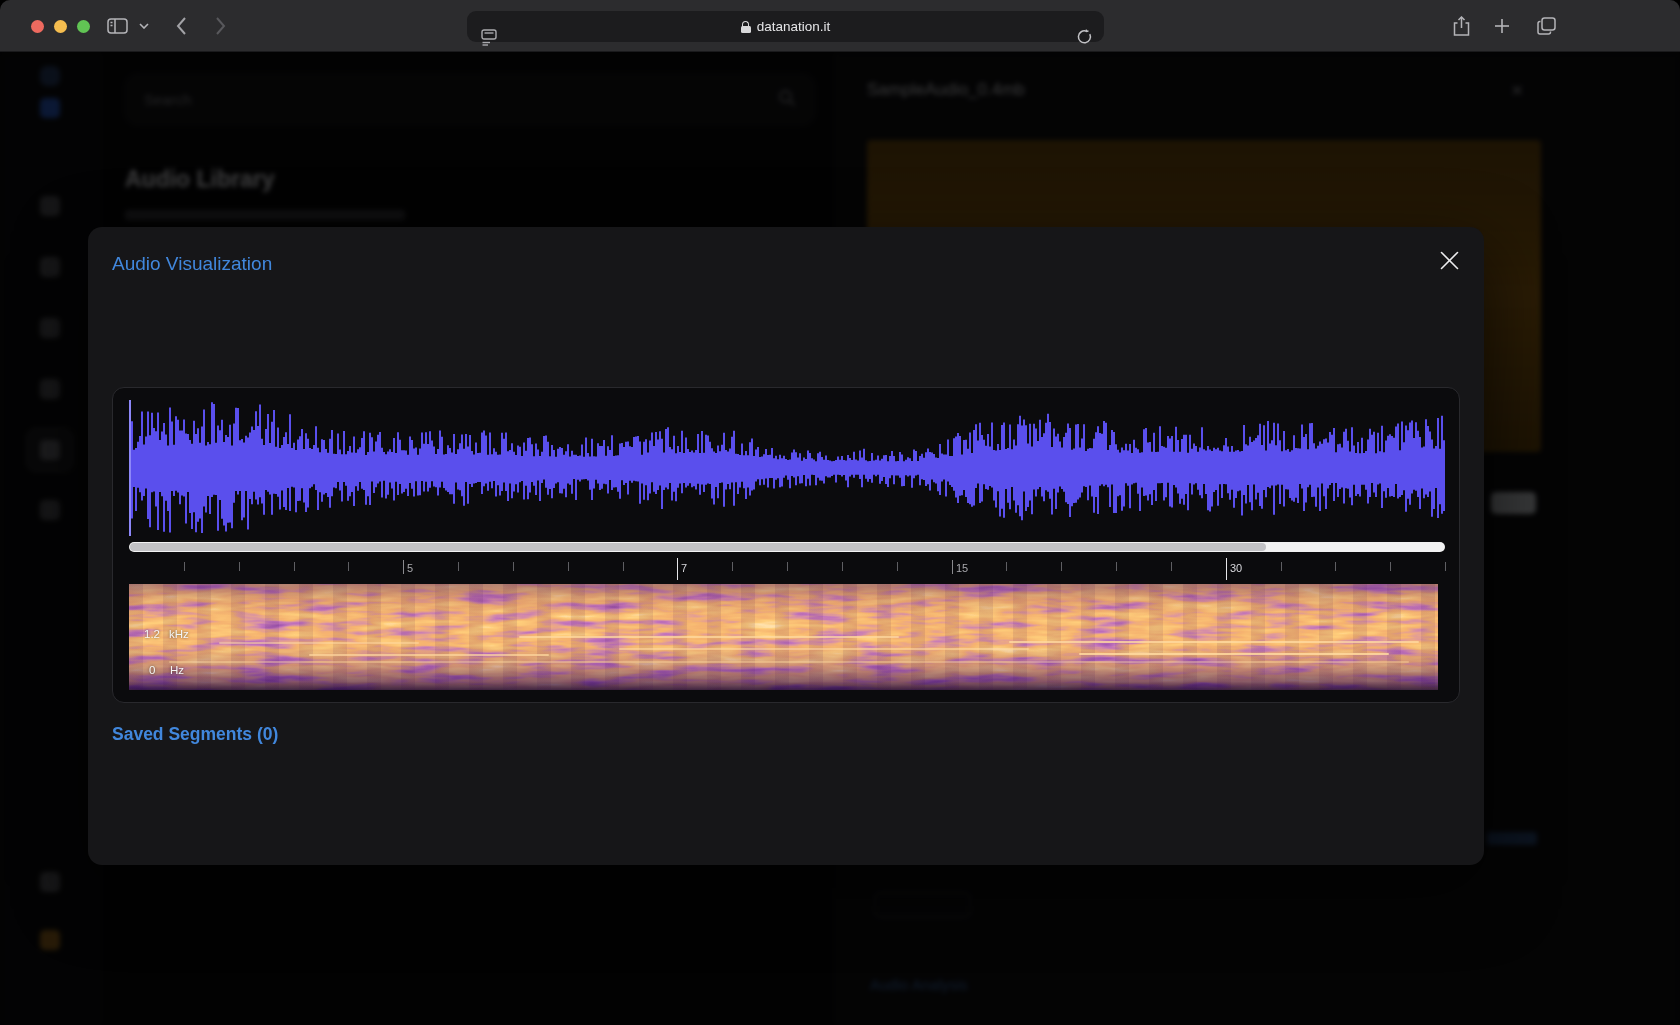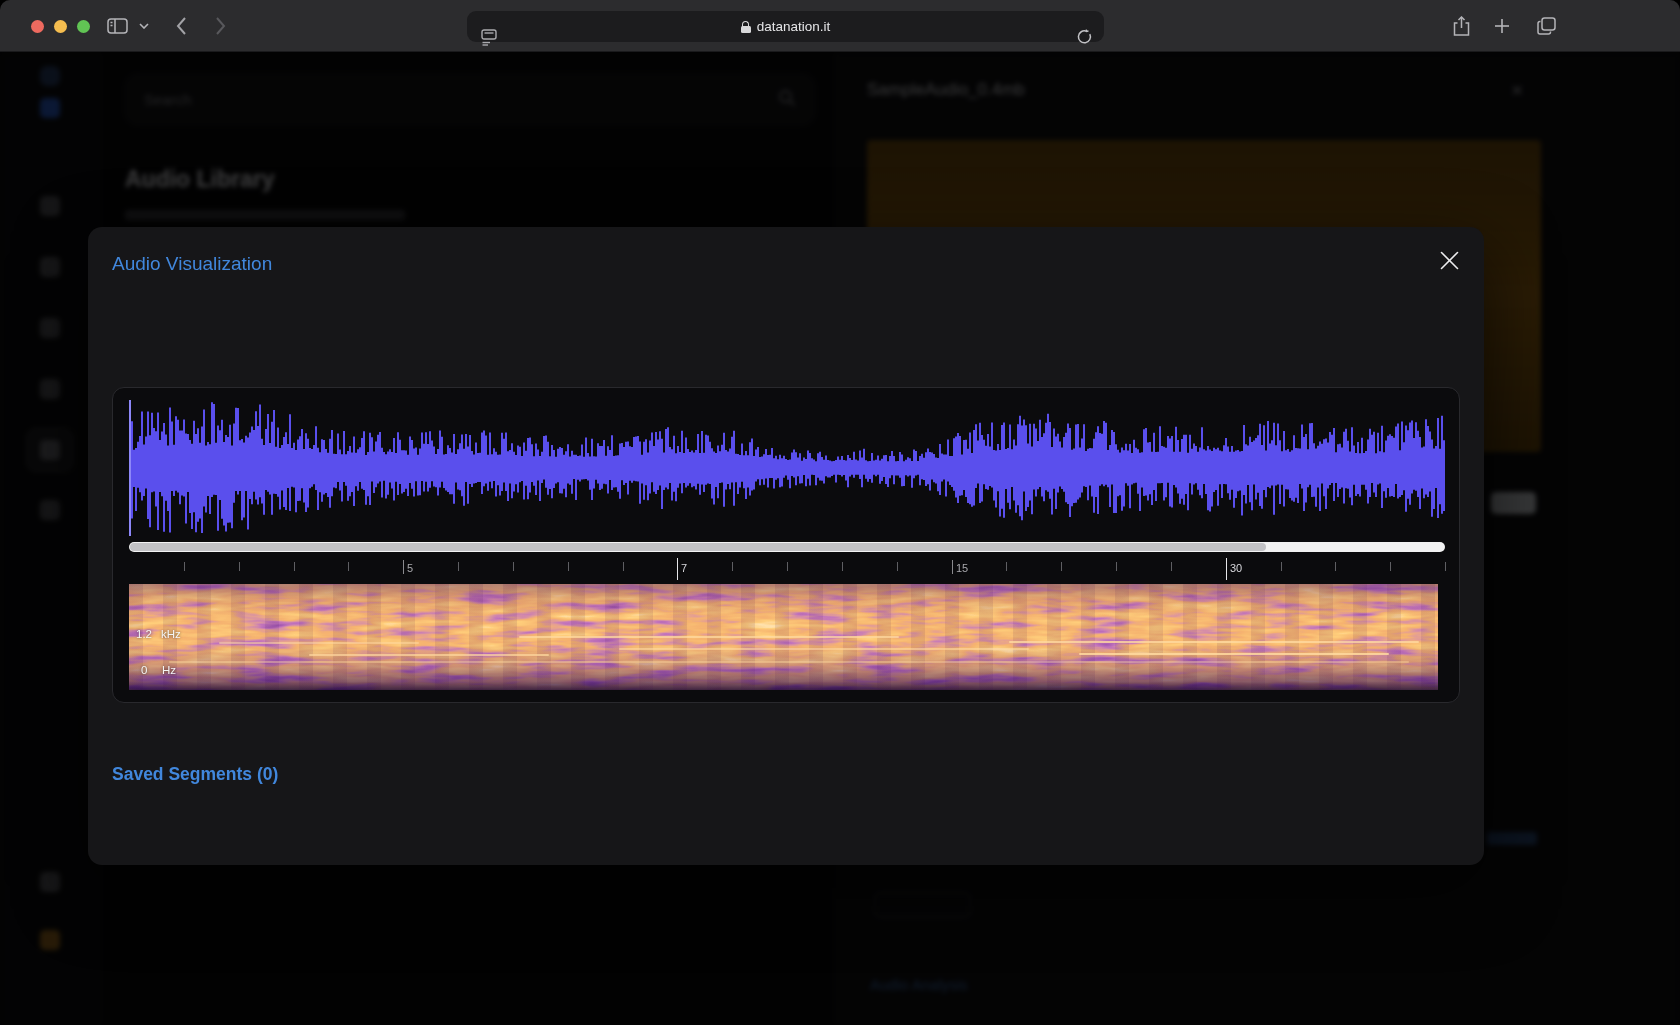--- a/index.html
+++ b/index.html
@@ -72,23 +72,23 @@
   .tick.major{top:3px;height:14px;background:#8a8a8e;}
   .tick.major.bright{top:1px;height:22px;background:#e6e6e9;}
   .tick-label{position:absolute;top:5px;font-size:11px;color:#a8a8ac;}
   .tick-label.bright{color:#d8d8dc;}
   #spec{position:absolute;left:16px;top:196px;width:1309px;height:106px;overflow:hidden;background:#c96a26;}
   #spec svg{position:absolute;left:0;top:0;}
   #spec-tint{position:absolute;left:0;top:0;width:100%;height:100%;background:
     repeating-linear-gradient(90deg,rgba(60,10,80,0.10) 0 14px,rgba(0,0,0,0) 14px 34px),
     linear-gradient(180deg,rgba(70,25,105,.40) 0%,rgba(120,45,90,.16) 14%,rgba(0,0,0,0) 30%,rgba(0,0,0,0) 58%,rgba(80,20,120,.25) 78%,rgba(45,8,90,.55) 92%,rgba(22,2,52,.82) 100%);}
   .streak{position:absolute;height:2px;background:#ffd9a0;border-radius:1px;}
-  .spec-label{position:absolute;font-size:11.5px;color:#f5f5f5;text-shadow:0 0 3px rgba(0,0,0,.6);}
-
-  #segments-heading{position:absolute;left:24px;top:497px;font-size:17.5px;font-weight:600;color:var(--blue-title);margin-top:40px;}
+  .spec-label{position:absolute;font-size:11.5px;color:#f5f5f5;text-shadow:0 0 3px rgba(0,0,0,.6);margin-left:8px;}
+
+  #segments-heading{position:absolute;left:24px;top:497px;font-size:17.5px;font-weight:600;color:var(--blue-title);}
   #empty-msg{position:absolute;left:0;right:0;top:564px;text-align:center;font-size:15.5px;color:#c2c2c4;}
 </style>
 </head>
 <body>
 
 <div id="window">
 
   <div id="toolbar">
     <div class="tl" style="left:31px;background:#ee6a5f"></div>
     <div class="tl" style="left:54px;background:#f5bd4f"></div>

